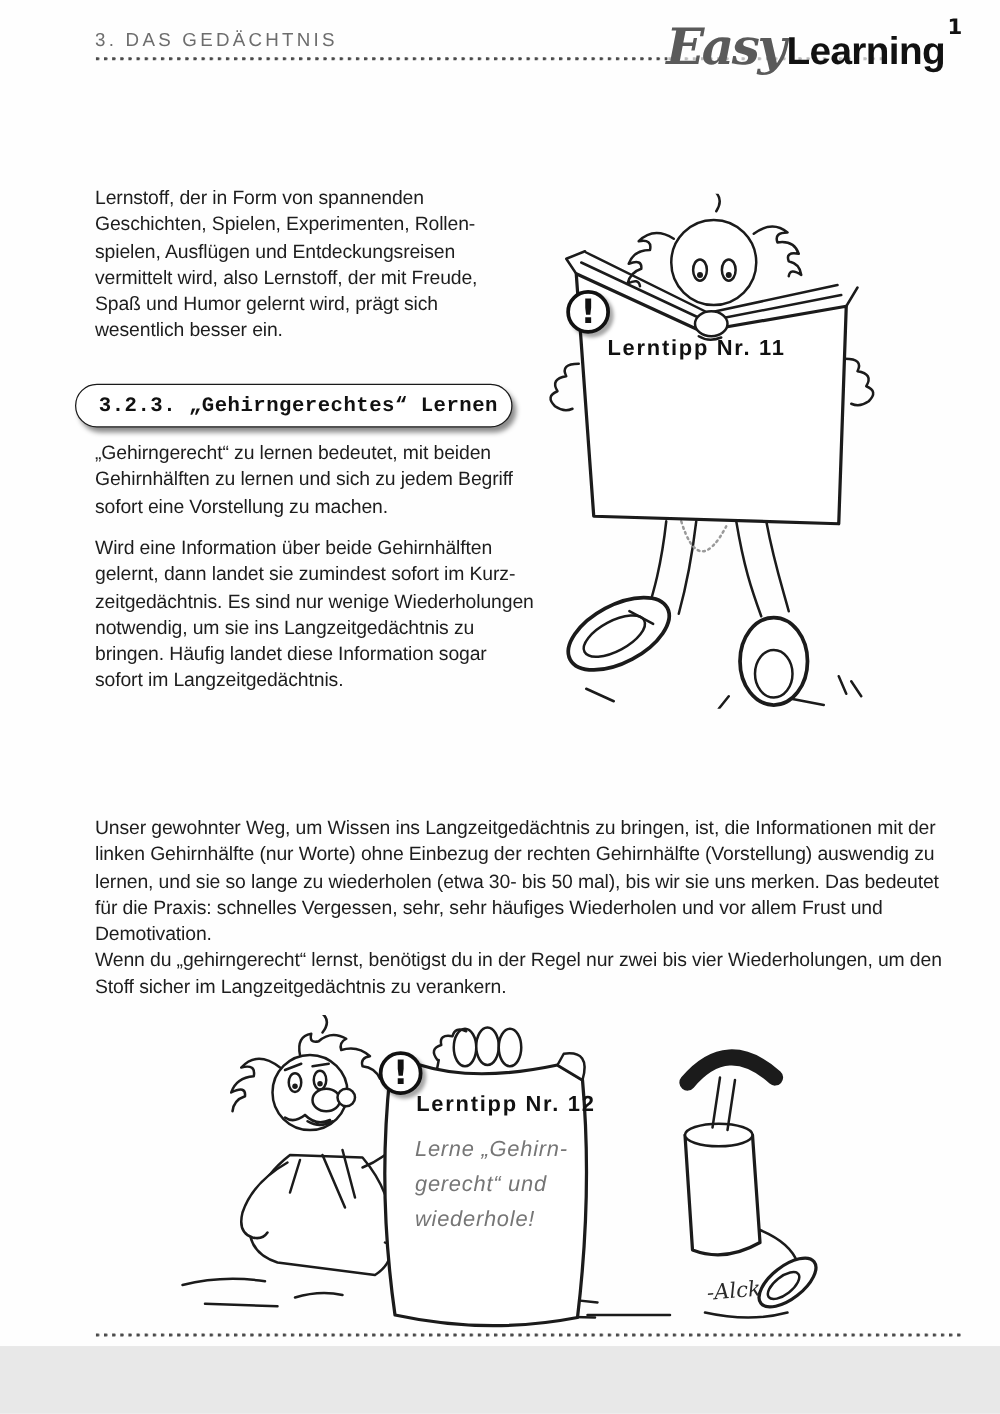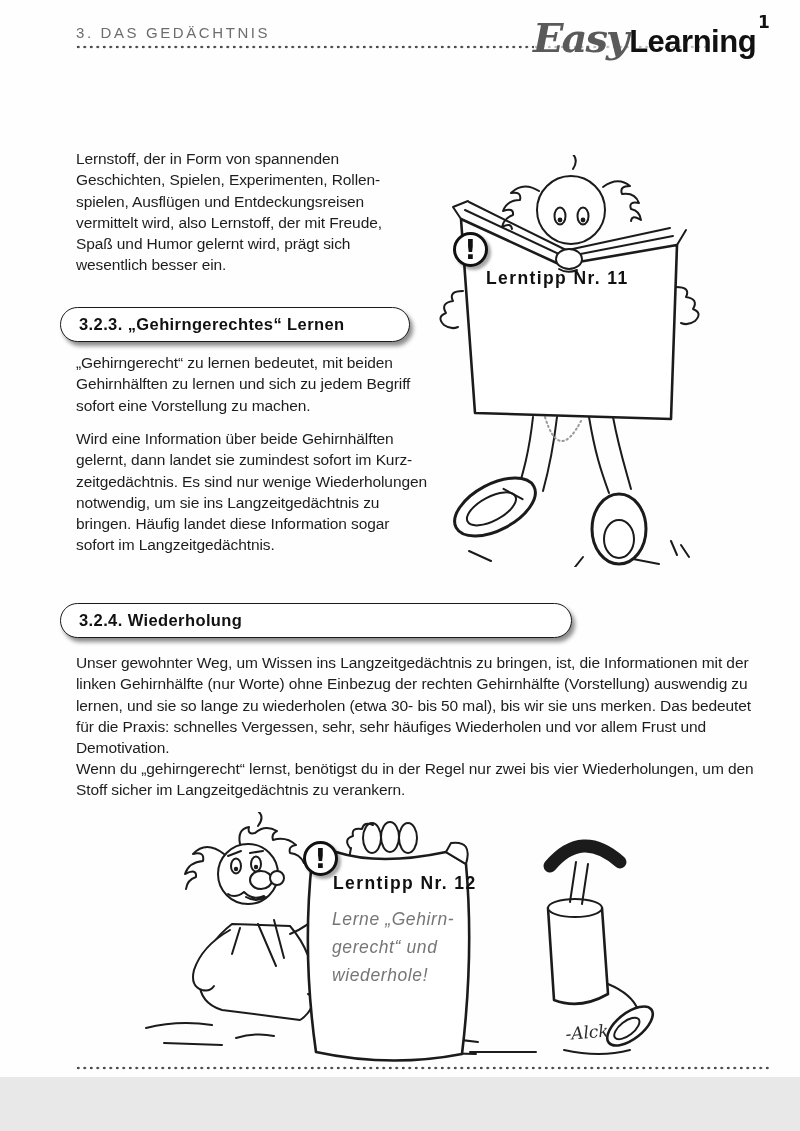--- a/index.html
+++ b/index.html
@@ -50,20 +50,21 @@
   .section-pill {
     position: absolute; height: 35px;
     background: #fff;
     border: 1.6px solid #1a1a1a;
     border-radius: 18px;
     box-shadow: 3px 4px 4px rgba(0,0,0,0.45);
     display: flex; align-items: center;
     padding-left: 18px;
     font-weight: bold; font-size: 16.5px; color: #111;
     letter-spacing: 0.4px;
+    font-family: Liberation Mono, monospace;
   }
   .pill-323 { left: 60px; top: 307px; width: 350px; }
   .pill-324 { left: 60px; top: 603px; width: 512px; }
   
   .ill { position: absolute; }
   .ill-reader { left: 433px; top: 155px; width: 277px; height: 412px; }
   .ill-prof { left: 140px; top: 812px; width: 520px; height: 258px; }
   .ill svg { position: absolute; left: 0; top: 0; width: 100%; height: 100%; }
   .excl-icon {
     position: absolute; width: 35px; height: 35px;
@@ -132,23 +133,20 @@
   <div class="para p-g2">Wird eine Information über beide Gehirnhälften
 gelernt, dann landet sie zumindest sofort im Kurz-
 zeitgedächtnis. Es sind nur wenige Wiederholungen
 notwendig, um sie ins Langzeitgedächtnis zu
 bringen. Häufig landet diese Information sogar
 sofort im Langzeitgedächtnis.</div>
   <div class="para p-g1">„Gehirngerecht“ zu lernen bedeutet, mit beiden
 Gehirnhälften zu lernen und sich zu jedem Begriff
 sofort eine Vorstellung zu machen.</div>
 
-  <div class="section-pill pill-324">
-    <span>3.2.4. Wiederholung</span>
-  </div>
   <div class="para p-w1">Unser gewohnter Weg, um Wissen ins Langzeitgedächtnis zu bringen, ist, die Informationen mit der
 linken Gehirnhälfte (nur Worte) ohne Einbezug der rechten Gehirnhälfte (Vorstellung) auswendig zu
 lernen, und sie so lange zu wiederholen (etwa 30- bis 50 mal), bis wir sie uns merken. Das bedeutet
 für die Praxis: schnelles Vergessen, sehr, sehr häufiges Wiederholen und vor allem Frust und
 Demotivation.</div>
   <div class="para p-w2">Wenn du „gehirngerecht“ lernst, benötigst du in der Regel nur zwei bis vier Wiederholungen, um den
 Stoff sicher im Langzeitgedächtnis zu verankern.</div>
 
   <div class="ill ill-reader">
     <svg viewBox="0 0 277 412" fill="none" stroke="#1b1b1b" stroke-width="2" stroke-linecap="round" stroke-linejoin="round">

